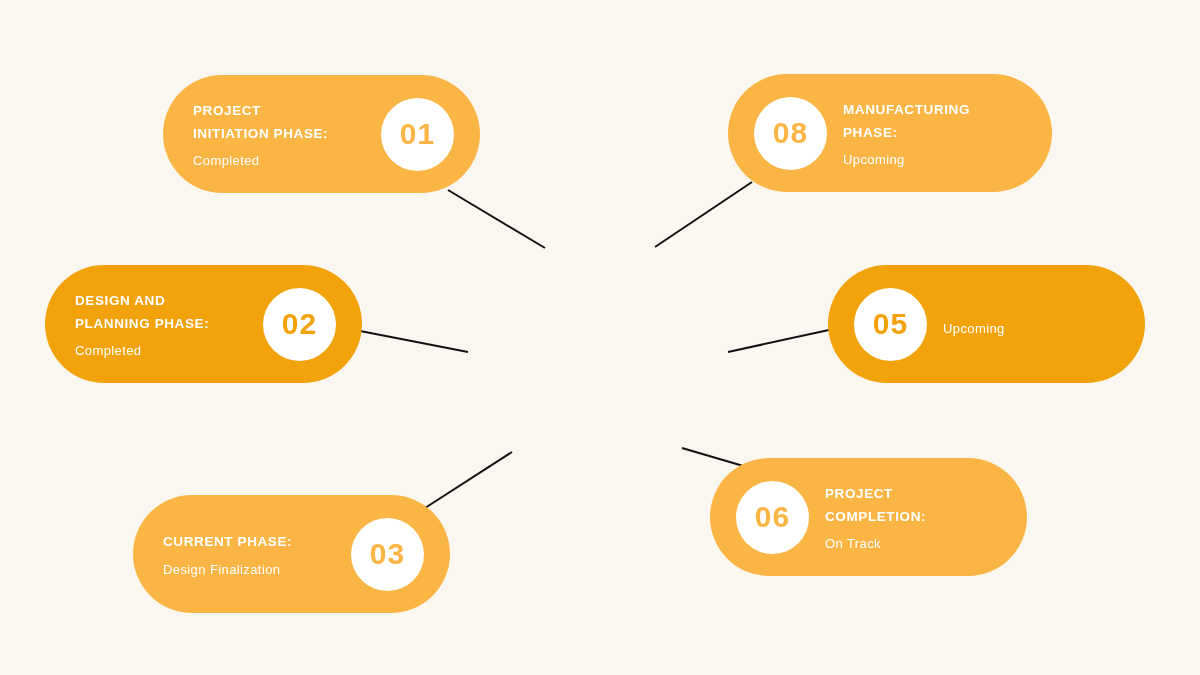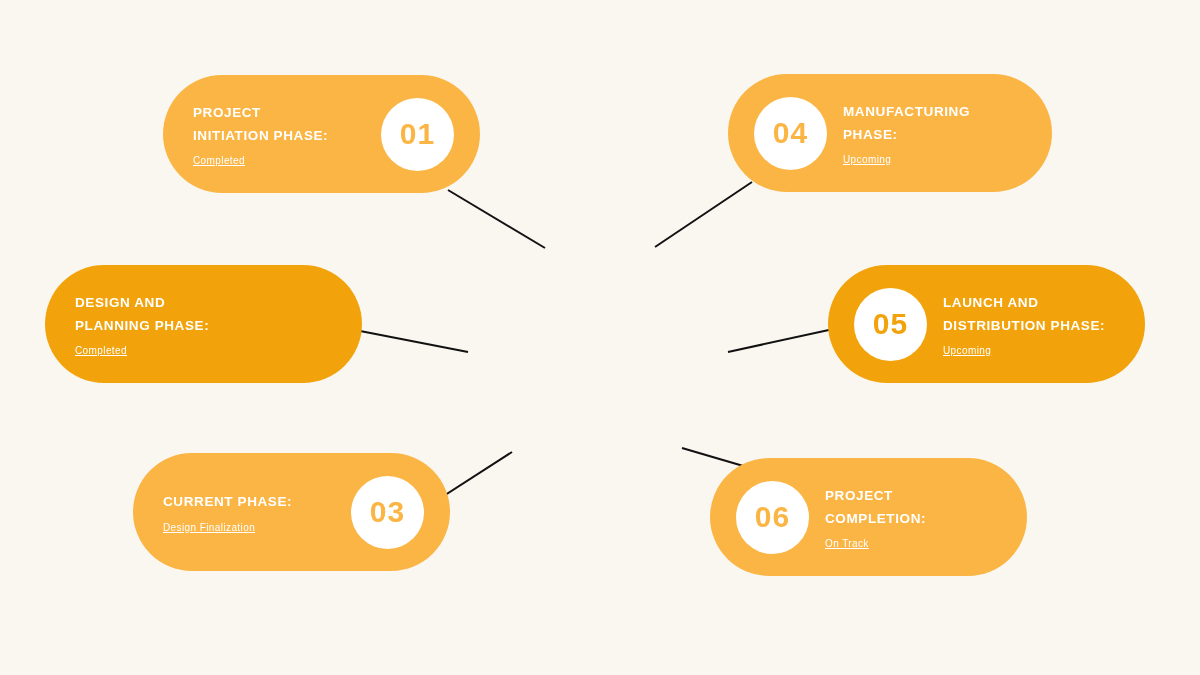--- a/index.html
+++ b/index.html
@@ -61,43 +61,42 @@
   .pill.right .pill-text { order: 1; }
   .node-title {
     font-size: 13.5px;
     font-weight: 700;
     letter-spacing: 0.6px;
     line-height: 1.65;
     text-transform: uppercase;
     white-space: pre-line;
   }
   .node-status {
-    font-size: 10px;
+    font-size: 13px;
     font-weight: 400;
     margin-top: 8px;
     letter-spacing: 0.4px;
-    text-decoration: underline;
   }
   .num-badge {
     width: 73px;
     height: 73px;
     min-width: 73px;
     border-radius: 50%;
     background: #ffffff;
     display: flex;
     align-items: center;
     justify-content: center;
     font-size: 30px;
     font-weight: 700;
     letter-spacing: 1px;
   }
   
   .n1 { left: 163px; top: 75px;  }
   .n2 { left: 45px;  top: 265px; }
-  .n3 { left: 133px; top: 453px; gap: 42px; }
+  .n3 { left: 133px; top: 495px; gap: 42px; }
   .n4 { left: 728px; top: 74px;  width: 324px; }
   .n5 { left: 828px; top: 265px; }
   .n6 { left: 710px; top: 458px; }
 </style>
 </head>
 <body>
 
 <div class="stage" style="background: rgb(250, 247, 241);">
 
   <svg class="lines" width="1200" height="675" viewBox="0 0 1200 675">
@@ -118,44 +117,43 @@
     </div>
     <div class="num-badge" style="color: rgb(251, 181, 68); text-align: center;">01</div>
   </div>
 
   <div class="pill left n2" style="background: rgb(242, 163, 11);">
     <div class="pill-text">
       <div class="node-title">DESIGN AND
 PLANNING PHASE:</div>
       <div class="node-status">Completed</div>
     </div>
+    <div class="num-badge" style="color: rgb(242, 163, 11);">02</div>
   </div>
 
   <div class="pill left n3" style="background: rgb(251, 181, 68);">
     <div class="pill-text">
       <div class="node-title">CURRENT PHASE:</div>
       <div class="node-status">Design Finalization</div>
     </div>
     <div class="num-badge" style="color: rgb(251, 181, 68);">03</div>
   </div>
 
   <div class="pill right n4" style="background: rgb(251, 181, 68);">
-    <div class="num-badge" style="color: rgb(251, 181, 68);">04</div>
+    <div class="num-badge" style="color: rgb(251, 181, 68);">08</div>
     <div class="pill-text">
       <div class="node-title">MANUFACTURING
 PHASE:</div>
       <div class="node-status">Upcoming</div>
     </div>
   </div>
 
   <div class="pill right n5" style="background: rgb(242, 163, 11);">
     <div class="num-badge" style="color: rgb(242, 163, 11);">05</div>
     <div class="pill-text">
-      <div class="node-title">LAUNCH AND
-DISTRIBUTION PHASE:</div>
       <div class="node-status">Upcoming</div>
     </div>
   </div>
 
   <div class="pill right n6" style="background: rgb(251, 181, 68);">
     <div class="num-badge" style="color: rgb(251, 181, 68);">06</div>
     <div class="pill-text">
       <div class="node-title">PROJECT
 COMPLETION:</div>
       <div class="node-status">On Track</div>

